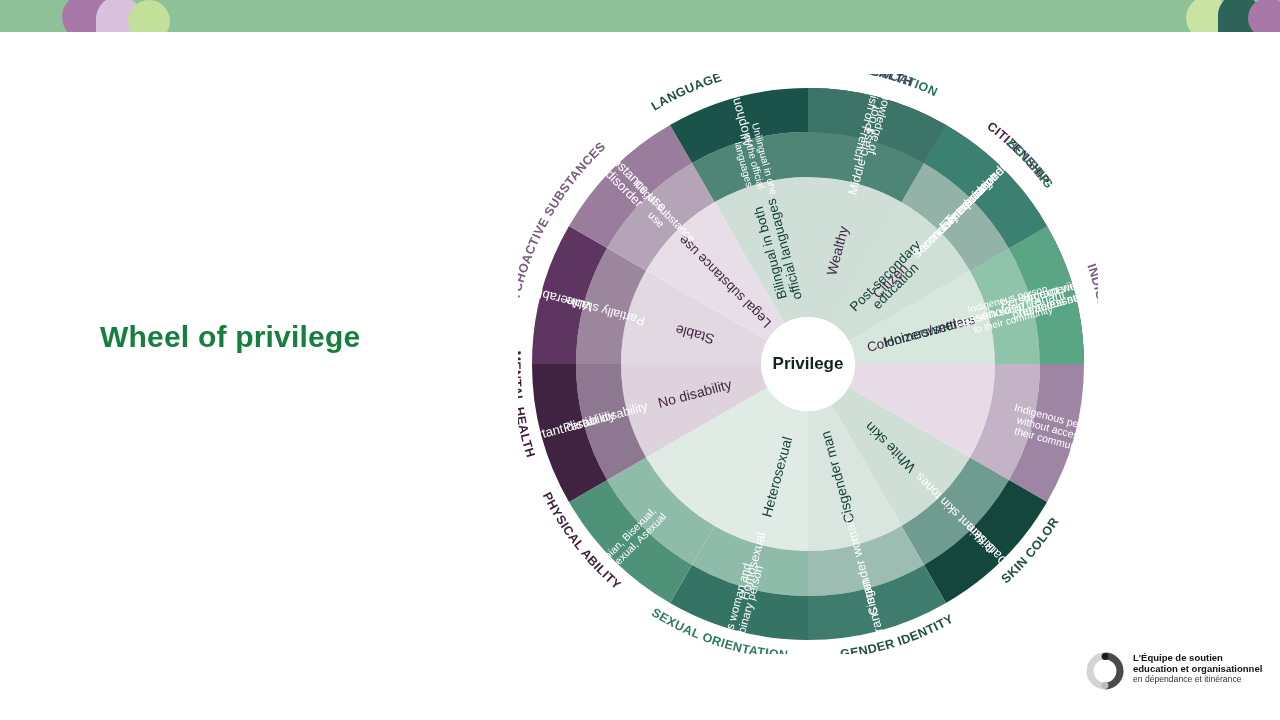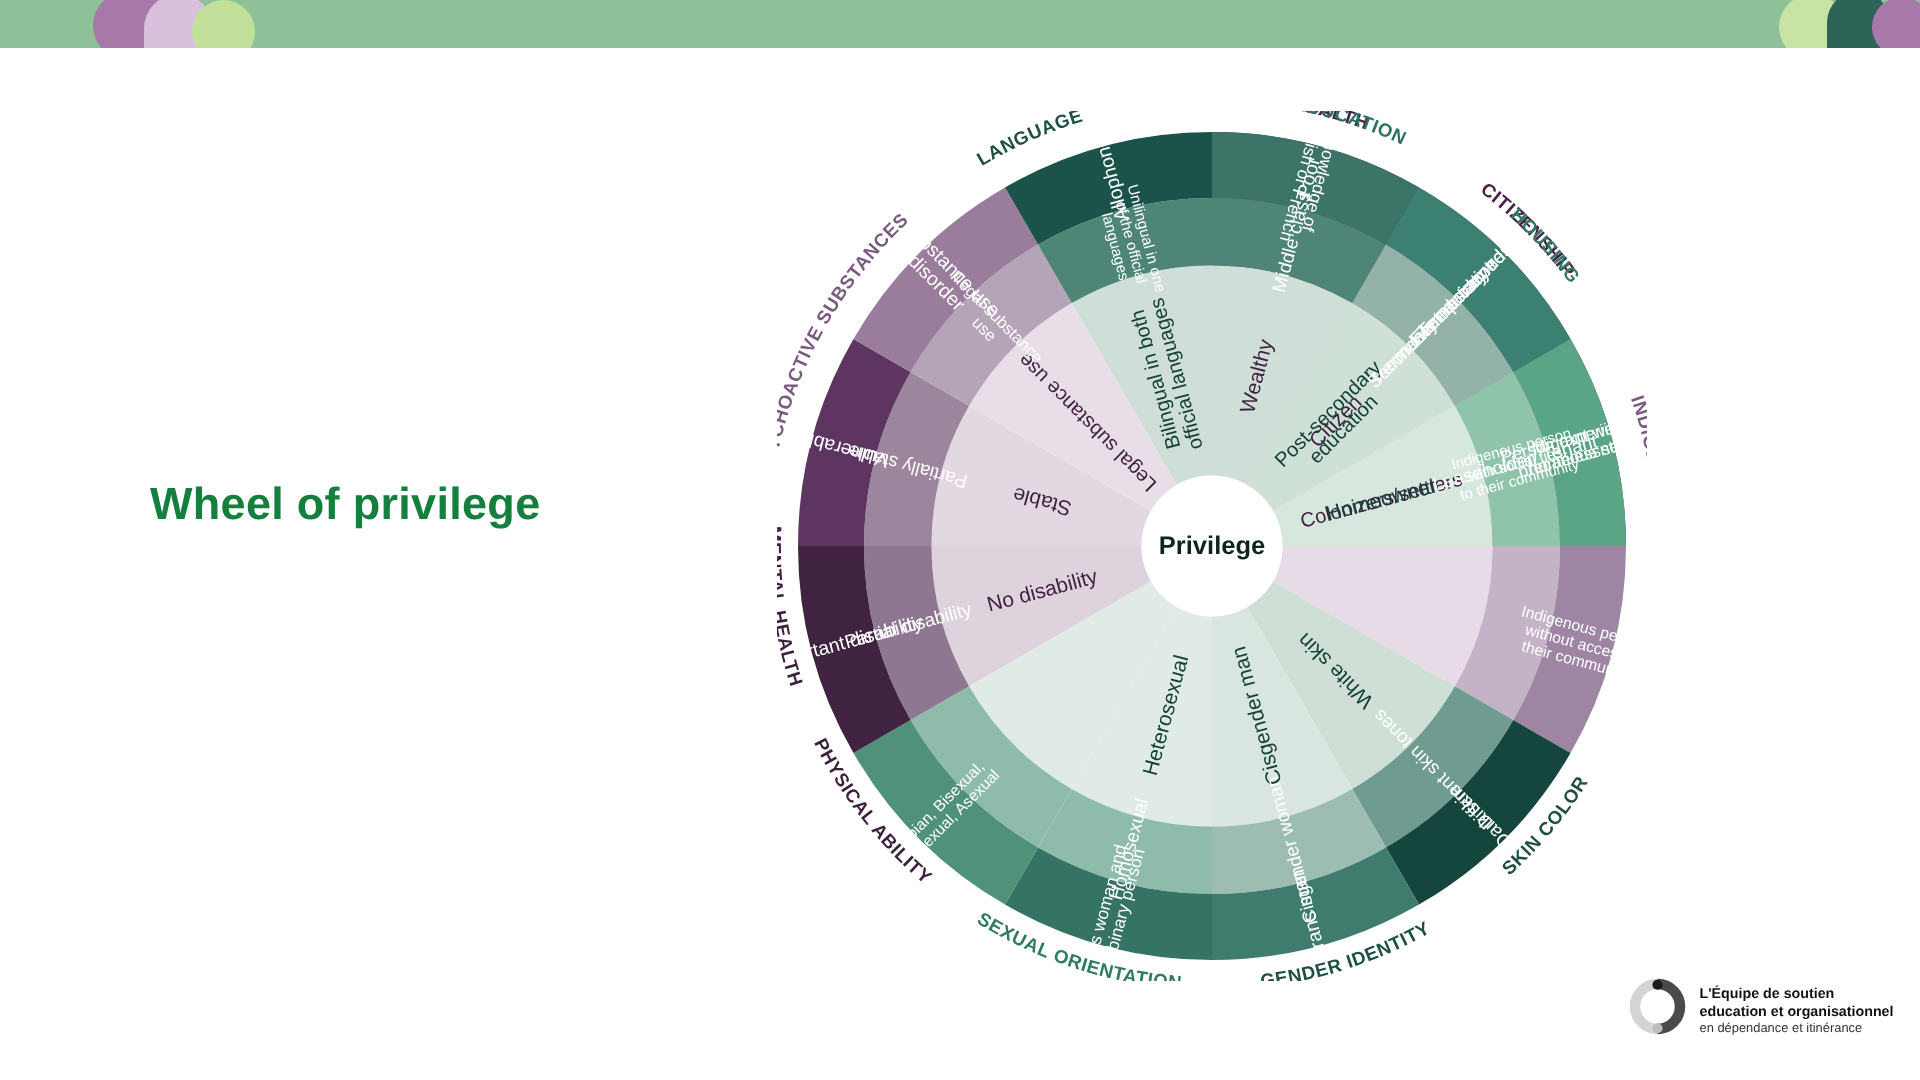--- a/index.html
+++ b/index.html
@@ -15,21 +15,21 @@
   #topband .blob{position:absolute;}
   #slide-title{
     position:absolute;left:72px;top:320px;
     font-size:30px;font-weight:bold;color:#15803d;
     letter-spacing:0.2px;
     margin-left:28px;
   }
   #wheel{position:absolute;left:518px;top:74px;}
   #logo{
     position:absolute;left:1086px;top:652px;
-    display:flex;align-items:flex-end;gap:9px;
+    display:flex;align-items:flex-start;gap:9px;
   }
   #logo .ltext{line-height:1.18;}
   #logo .l1{font-size:9.5px;font-weight:bold;color:#111;}
   #logo .l2{font-size:9.5px;font-weight:bold;color:#111;}
   #logo .l3{font-size:8.6px;color:#333;}
 </style>
 </head>
 <body>
 
 <div id="topband" style="background: rgb(142, 193, 151);">

